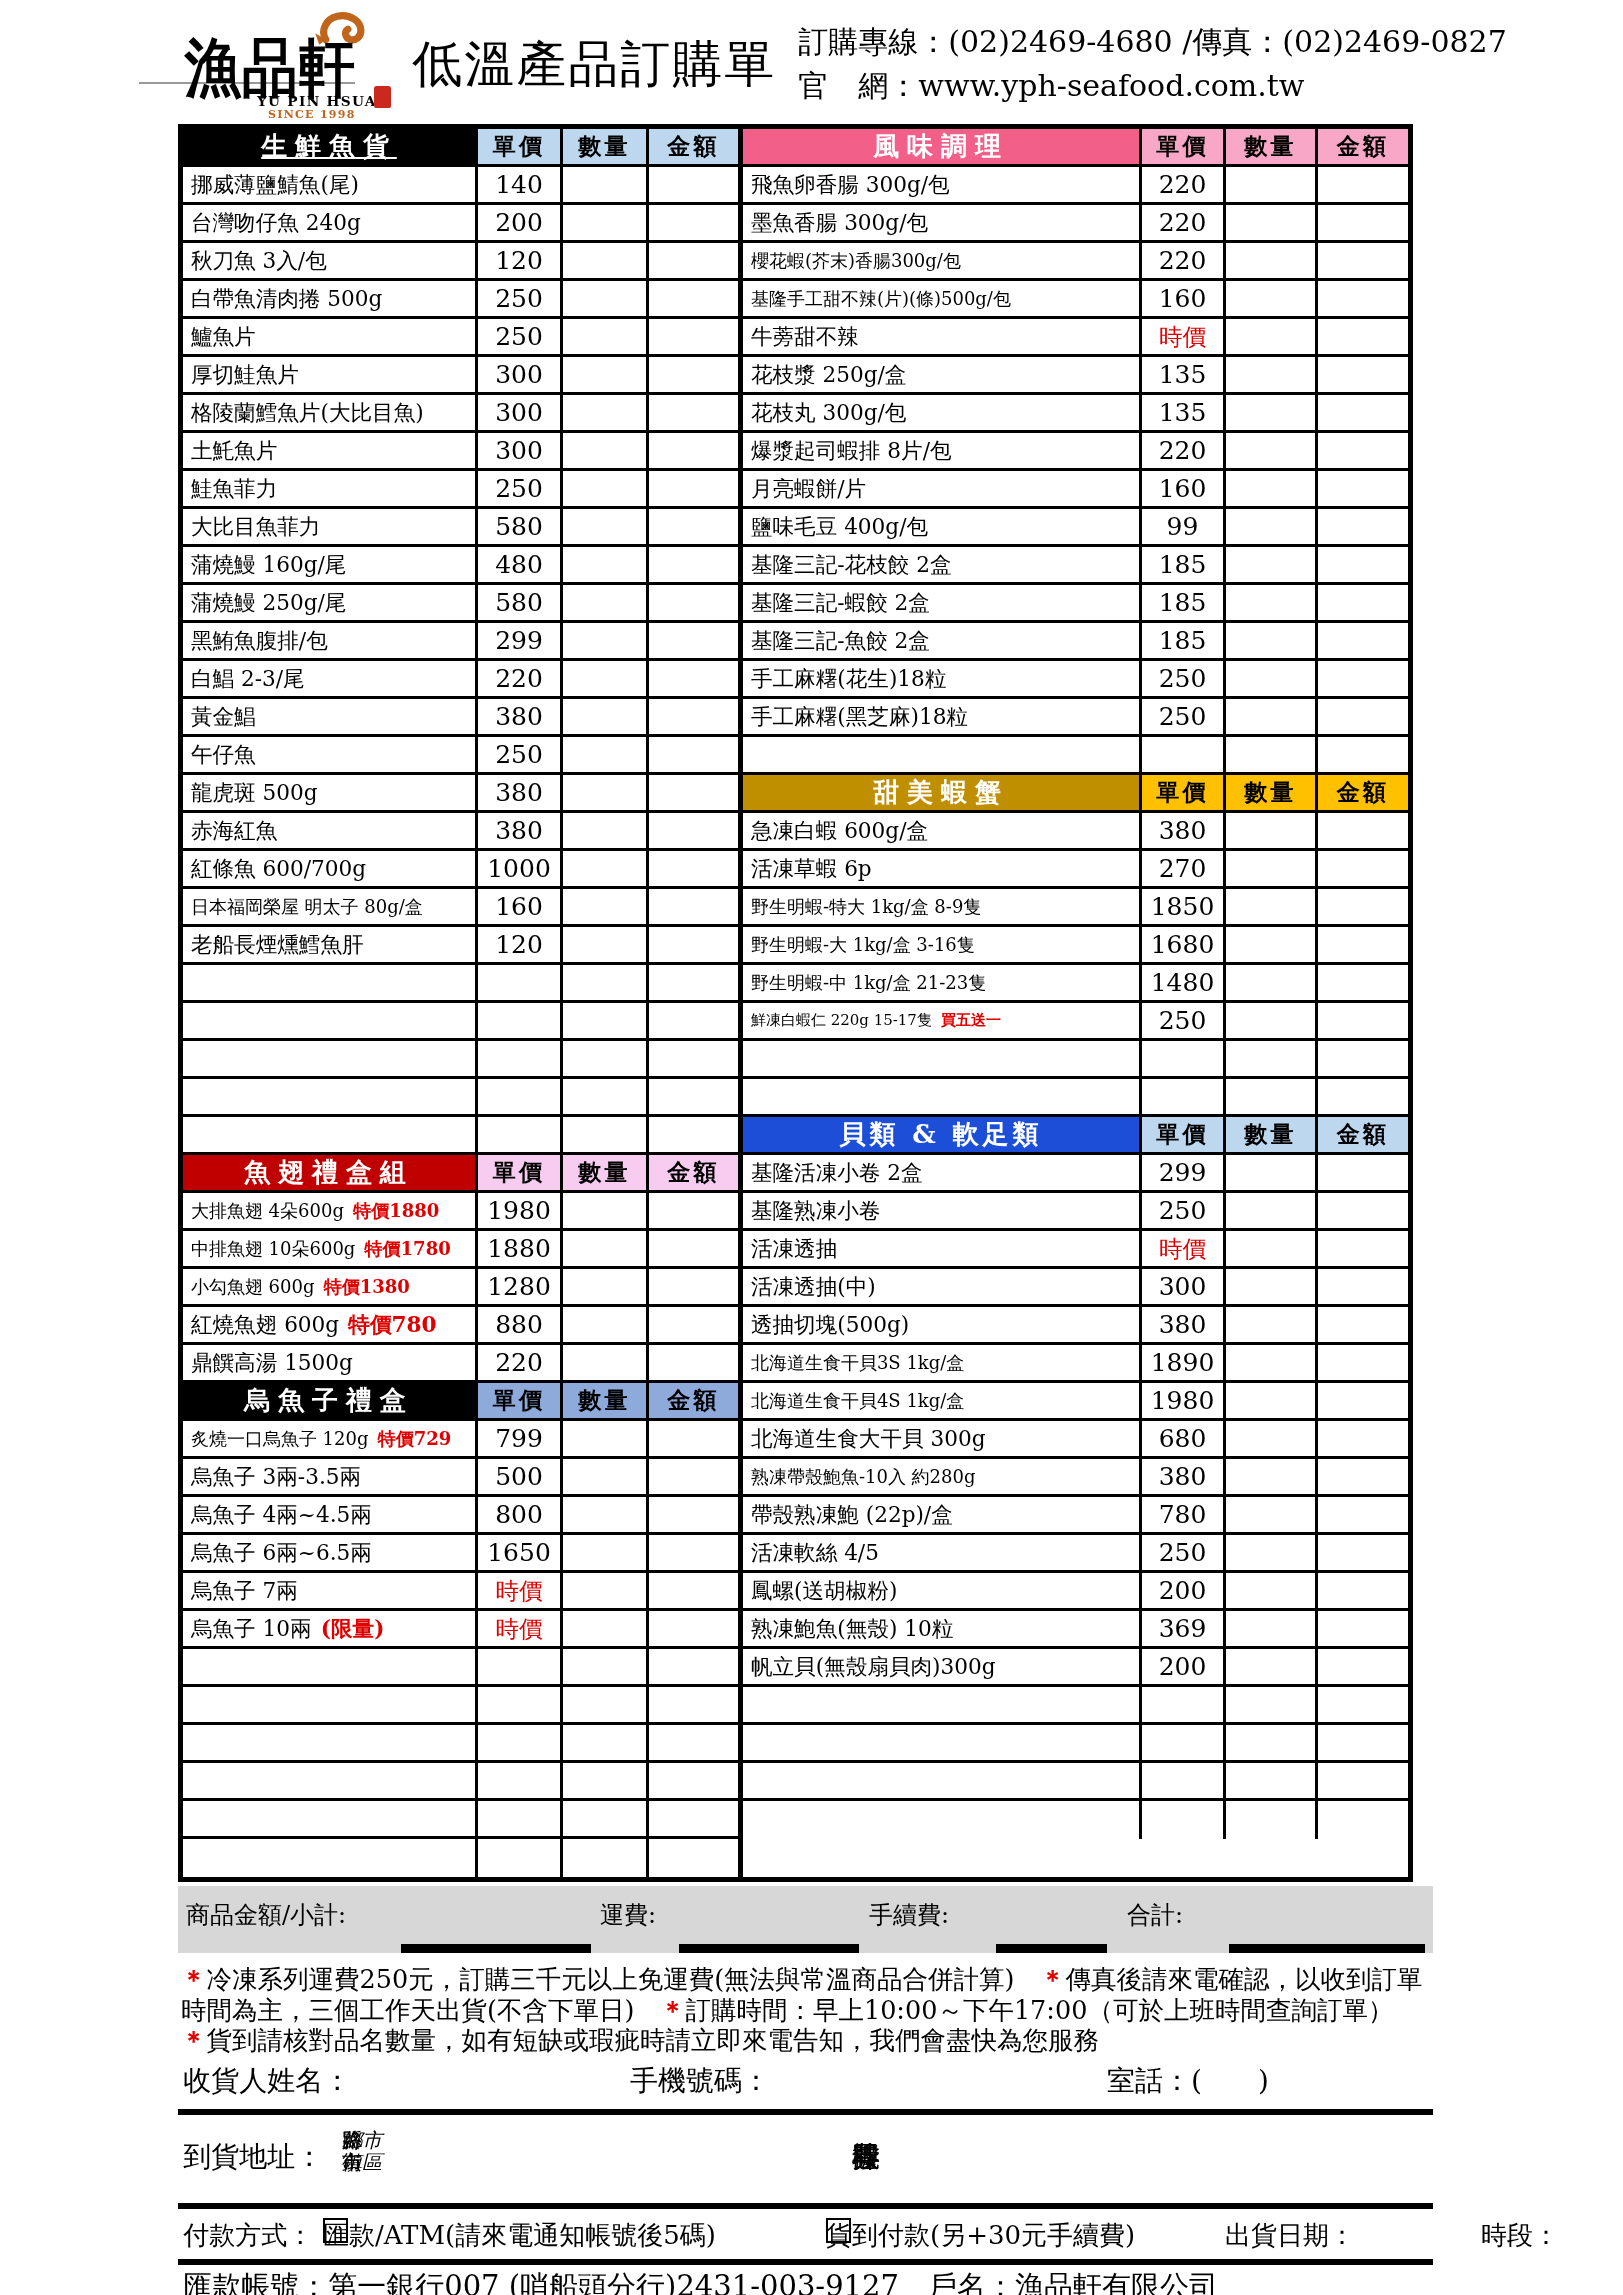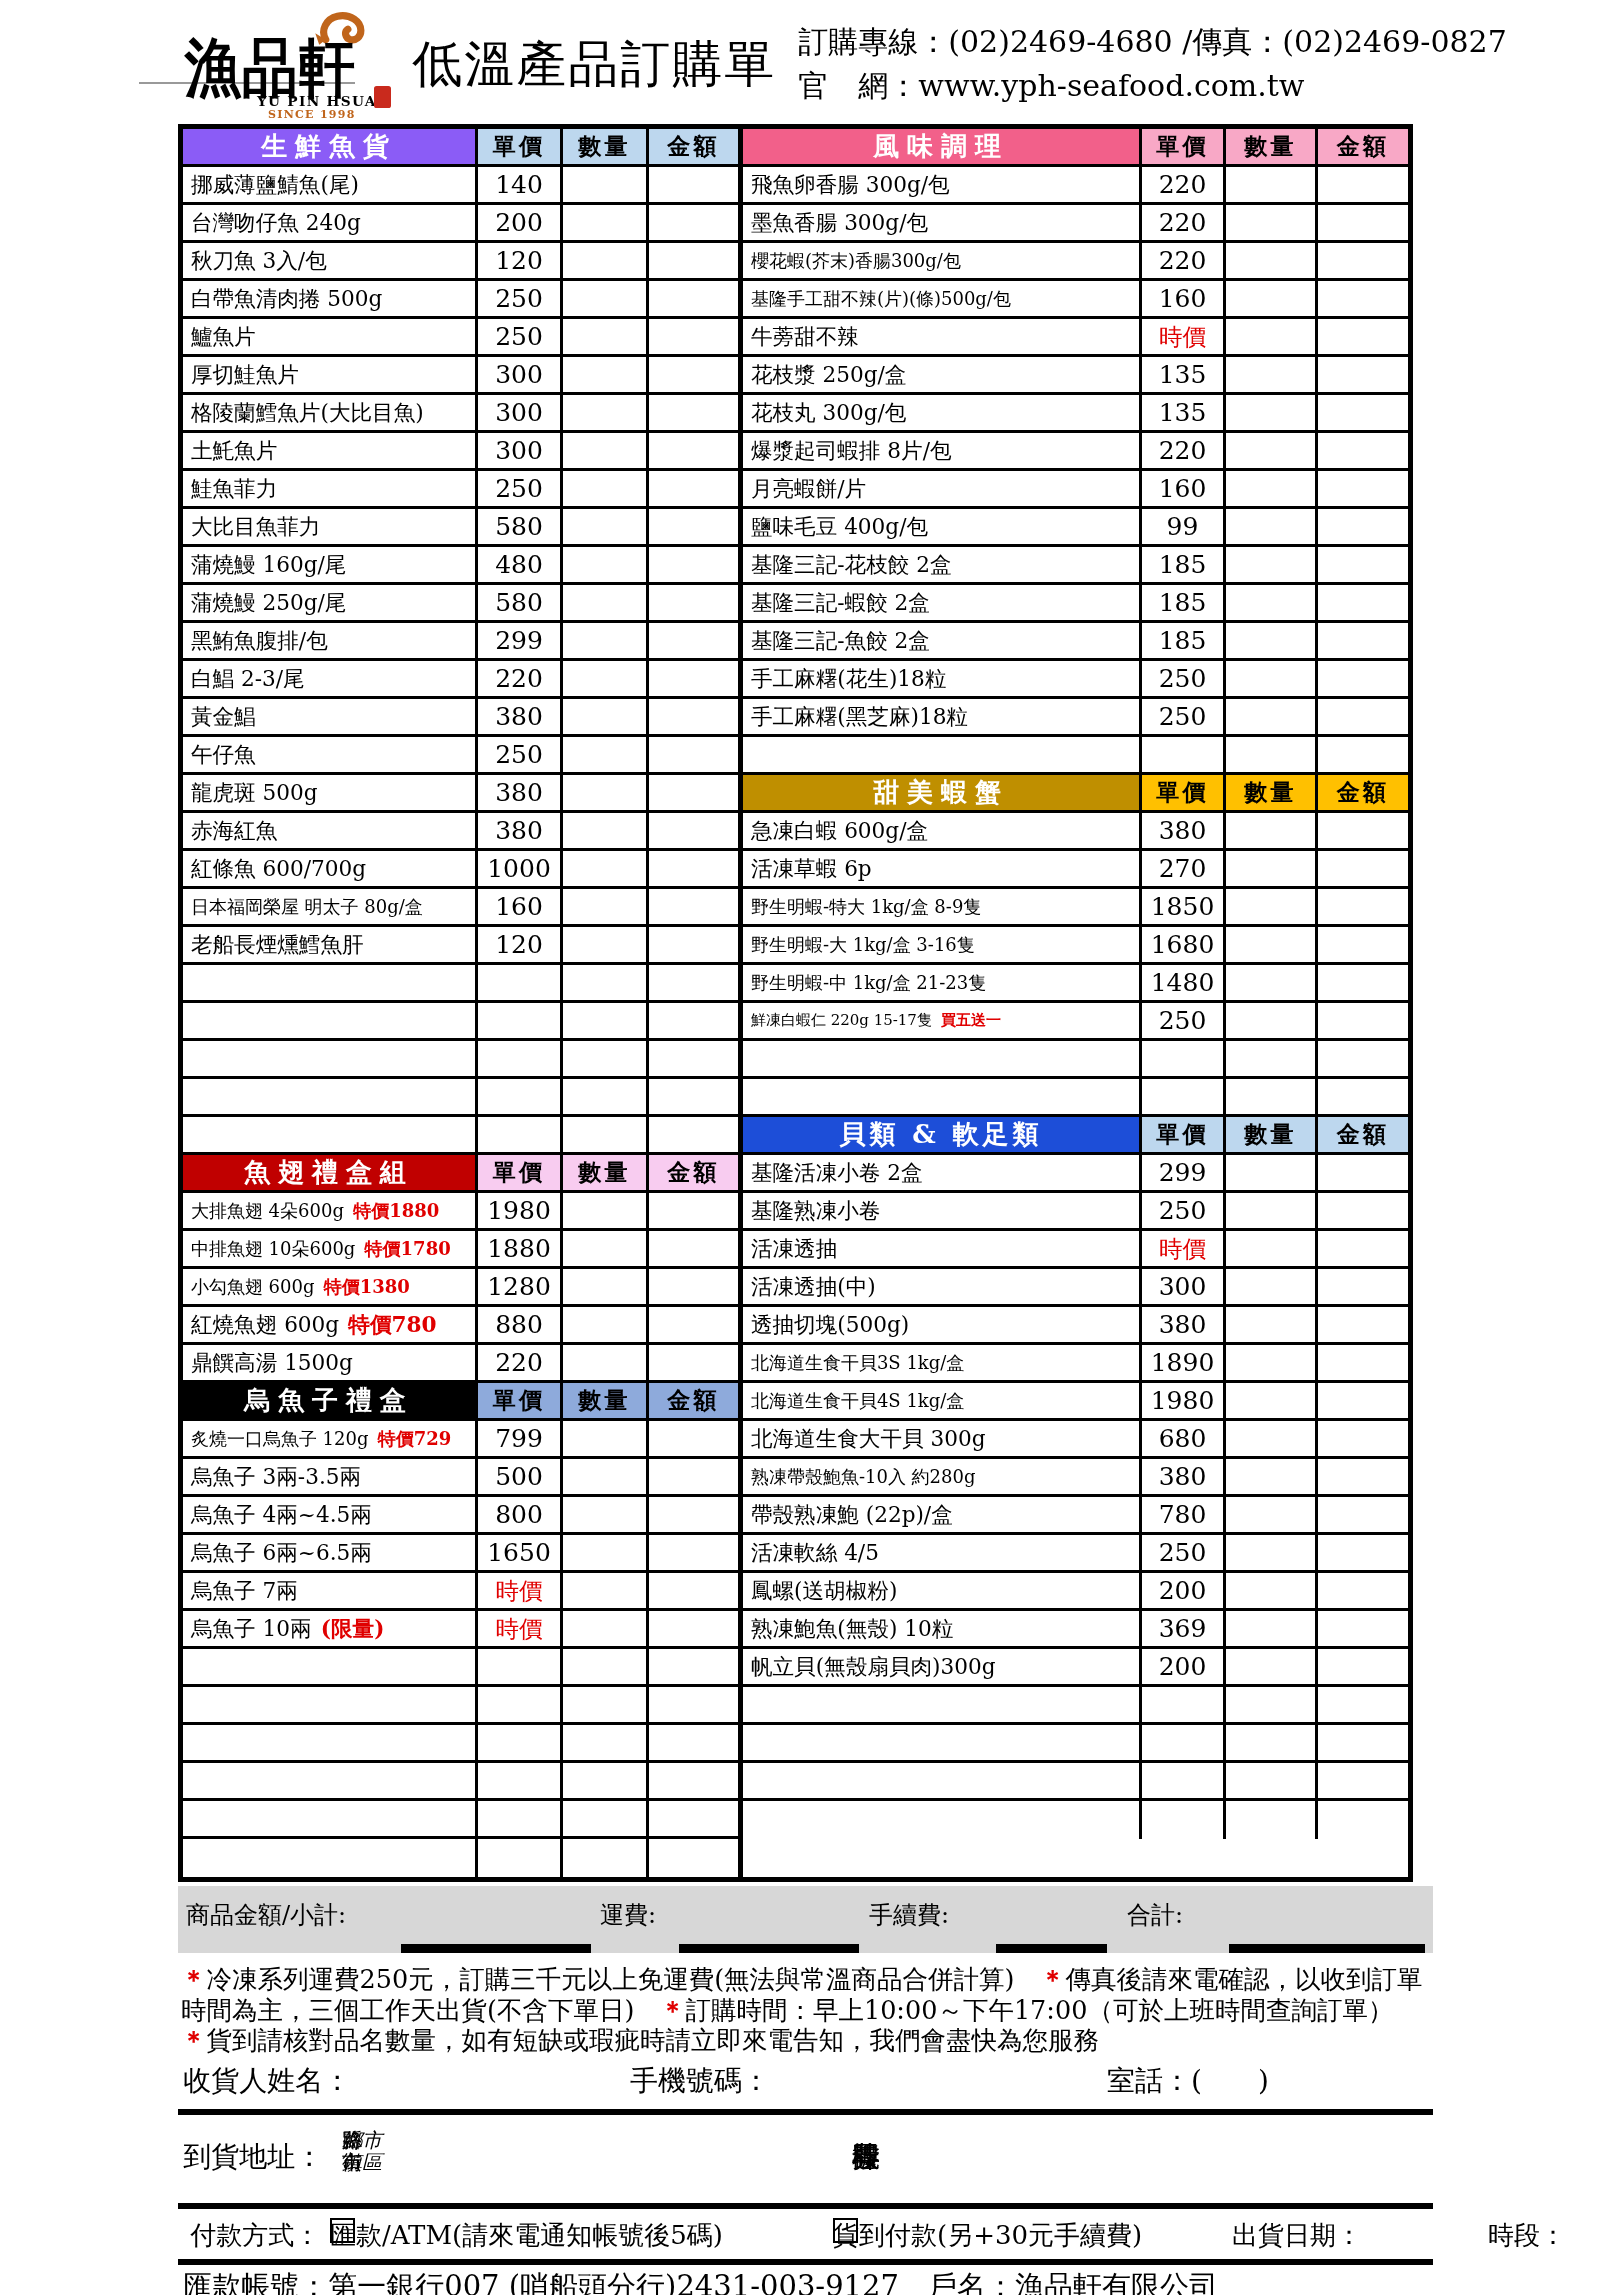--- a/index.html
+++ b/index.html
@@ -43,21 +43,21 @@
   .notes{position:absolute;left:181px;top:1964px;width:1259px;font-size:25.5px;line-height:1.2;
          font-family:"DejaVu Serif","Liberation Serif",serif;}
   .ast{color:#E00000;font-weight:bold;}
   
   .formrow{position:absolute;left:178px;width:1255px;font-size:28px;}
   .formrow span{position:absolute;white-space:nowrap;}
   .hline{position:absolute;left:178px;width:1255px;height:5.9px;background:#000;}
   .stack{display:inline-block;text-align:center;font-size:20px;line-height:1.12;vertical-align:middle;}
   .cb{display:inline-block;width:21px;height:21px;border:2.6px solid #000;margin-right:6.5px;
       vertical-align:-2px;background:#fff;}
-  .pay{font-size:26px;margin-left:7px;}
+  .pay{font-size:26px;}
 </style>
 </head>
 <body>
 
 <div class="hdr">
   <div class="logo">
     <div class="logo-line"></div>
     <svg class="logo-fish" width="72" height="56" viewBox="0 0 110 86">
       <path d="M30 44 C22 30 30 12 48 8 C68 4 84 16 84 30 C84 40 76 46 68 44 C60 42 58 32 64 28" fill="none" stroke="#C0651B" stroke-width="11" stroke-linecap="round"></path>
       <path d="M30 44 L14 34 L20 52 Z" fill="#C0651B"></path>
@@ -71,21 +71,21 @@
   <div class="page-title">低溫產品訂購單</div>
   <div class="contact">
     <div>訂購專線：(02)2469-4680 /傳真：(02)2469-0827</div>
     <div>官　網：www.yph-seafood.com.tw</div>
   </div>
 </div>
 
 <div class="tables">
   <div class="tbl lt" id="left-col">
       <div class="row">
-        <div class="cell w0l hcell-title" style="background: #8b5cf6; color: rgb(255, 255, 255);">生鮮魚貨</div>
+        <div class="cell w0l hcell-title" style="background: #000000; color: rgb(255, 255, 255); text-decoration: underline;">生鮮魚貨</div>
         <div class="cell w1l hcell-col" style="background: rgb(189, 215, 238); color: rgb(0, 0, 0);">單價</div>
         <div class="cell w2l hcell-col" style="background: rgb(189, 215, 238); color: rgb(0, 0, 0);">數量</div>
         <div class="cell w3l hcell-col" style="background: rgb(189, 215, 238); color: rgb(0, 0, 0);">金額</div>
       </div>
       <div class="row">
         <div class="cell w0l name">
           <span>挪威薄鹽鯖魚(尾)</span>
         </div>
         <div class="cell w1l price">140</div>
         <div class="cell w2l"></div>

